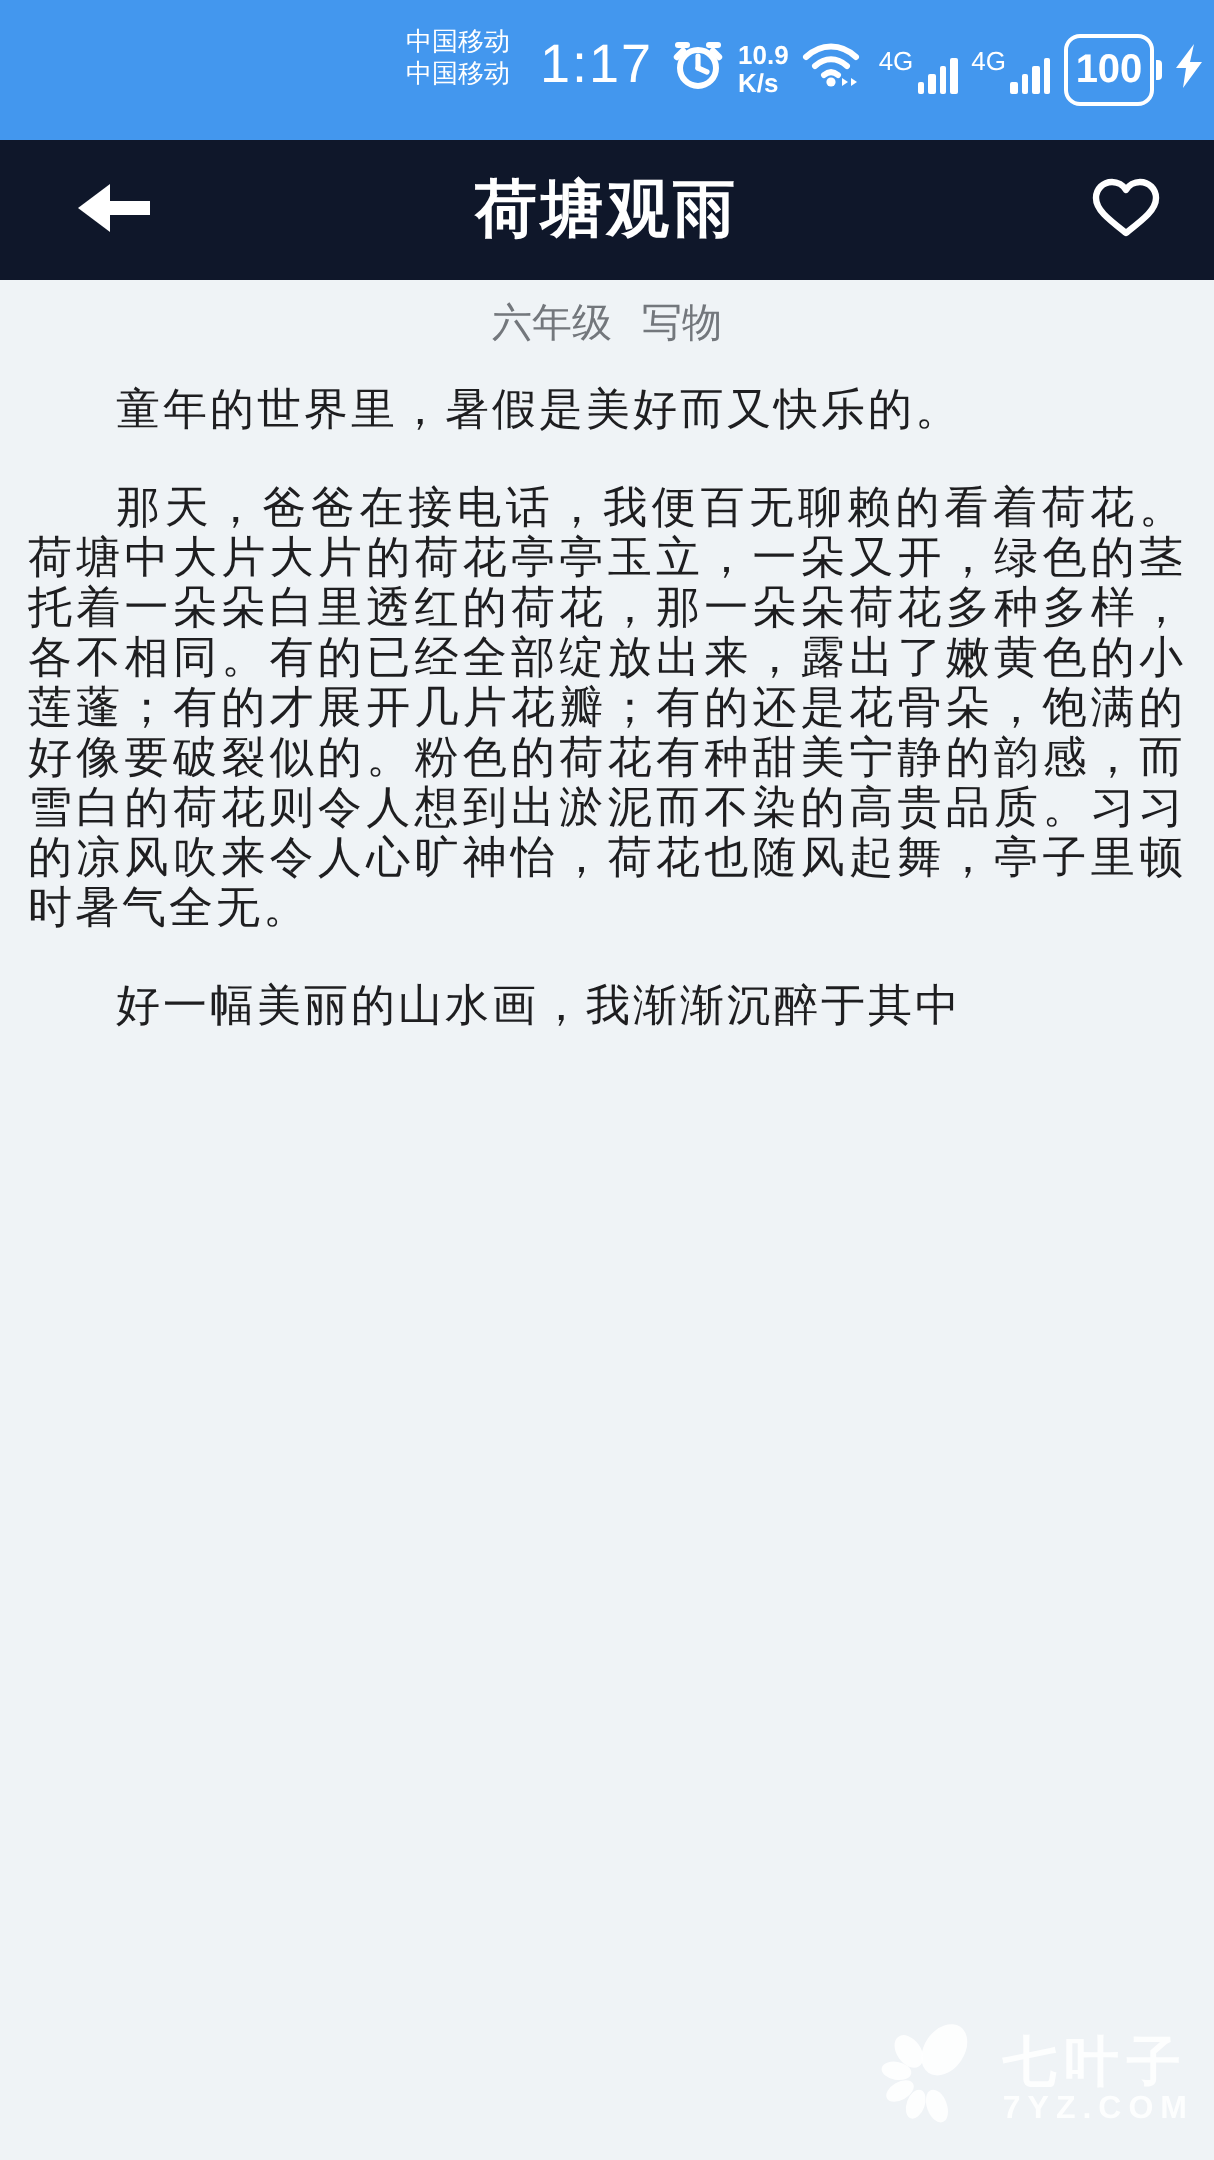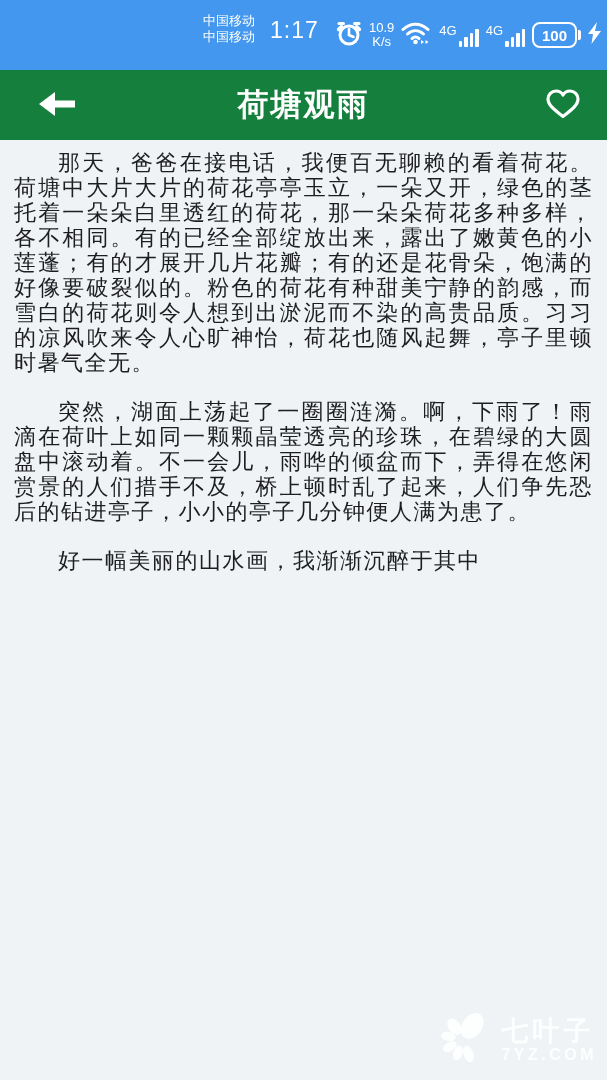--- a/index.html
+++ b/index.html
@@ -21,46 +21,46 @@
     background: #4397EE;
     color: #fff;
   }
   .carrier {
     position: absolute; left: 203px; top: 13px;
     font-size: 13px; line-height: 16px; text-align: left;
     font-weight: 500;
   }
   .clock {
     position: absolute; left: 270px; top: 17px;
-    font-size: 23px; font-weight: 400; letter-spacing: 1px;
+    font-size: 27px; font-weight: 400; letter-spacing: 1px;
   }
   .status-icons {
     position: absolute; right: 6px; top: 0; height: 70px;
     display: flex; align-items: center; gap: 7px;
   }
-  .net-speed { text-align: center; font-size: 13px; line-height: 14px; font-weight: 400; }
+  .net-speed { text-align: left; font-size: 13px; line-height: 14px; font-weight: 700; }
   .sim { display: flex; align-items: flex-start; }
   .sim-label { font-size: 13px; font-weight: 400; margin-right: 2px; line-height: 13px; }
   .bars { display: flex; align-items: flex-end; gap: 2px; height: 21px; margin-top: 2px; }
   .bars i { display: block; width: 3.5px; background: #fff; border-radius: 1px; }
   .bars i:nth-child(1){height:6px;} .bars i:nth-child(2){height:10px;}
   .bars i:nth-child(3){height:14px;} .bars i:nth-child(4){height:18px;}
   .battery {
-    width: 45px; height: 26px;
+    width: 45px; height: 36px;
     border: 2.5px solid #fff; border-radius: 8px;
     display: flex; align-items: center; justify-content: center;
-    font-size: 15px; font-weight: 700;
+    font-size: 20px; font-weight: 700;
   }
   .battery-nub { width: 3px; height: 10px; background: #fff; border-radius: 0 2px 2px 0; margin-left: 1px; }
 
   
   .app-bar {
     position: relative;
     height: 70px;
-    background: #15803d;
+    background: #0f172a;
     display: flex; align-items: center;
   }
   .back-btn {
     position: absolute; left: 28px; top: 0; height: 70px; width: 60px;
     display: flex; align-items: center; justify-content: center;
     cursor: pointer; background: none; border: none;
   }
   .app-title {
     width: 100%; text-align: center;
     color: #fff; font-size: 31px; font-weight: 700; letter-spacing: 2px;
@@ -194,24 +194,28 @@
     <div class="app-title">荷塘观雨</div>
     <button class="fav-btn">
       <span>
         <svg width="36" height="31" viewBox="0 0 36 31">
           <path d="M25 3 C22.2 3 19.4 4.5 18 7 C16.6 4.5 13.8 3 11 3 C6.5 3 3 6.5 3 11 C3 17 9.5 21.8 18 28.5 C26.5 21.8 33 17 33 11 C33 6.5 29.5 3 25 3 Z" fill="none" stroke="#fff" stroke-width="3.2" stroke-linejoin="round"></path>
         </svg>
       </span>
     </button>
   </div>
 
+  <div class="meta-row">
+    <span>六年级</span>
+    <span>写物</span>
+  </div>
 
   <div class="article">
+    <p>童年的世界里，暑假是美好而又快乐的。</p>
     <p>那天，爸爸在接电话，我便百无聊赖的看着荷花。荷塘中大片大片的荷花亭亭玉立，一朵又开，绿色的茎托着一朵朵白里透红的荷花，那一朵朵荷花多种多样，各不相同。有的已经全部绽放出来，露出了嫩黄色的小莲蓬；有的才展开几片花瓣；有的还是花骨朵，饱满的好像要破裂似的。粉色的荷花有种甜美宁静的韵感，而雪白的荷花则令人想到出淤泥而不染的高贵品质。习习的凉风吹来令人心旷神怡，荷花也随风起舞，亭子里顿时暑气全无。</p>
-    <p>突然，湖面上荡起了一圈圈涟漪。啊，下雨了！雨滴在荷叶上如同一颗颗晶莹透亮的珍珠，在碧绿的大圆盘中滚动着。不一会儿，雨哗的倾盆而下，弄得在悠闲赏景的人们措手不及，桥上顿时乱了起来，人们争先恐后的钻进亭子，小小的亭子几分钟便人满为患了。</p>
     <p>好一幅美丽的山水画，我渐渐沉醉于其中</p>
   </div>
 
   <div class="watermark">
     <span>
       <svg width="58" height="58" viewBox="0 0 58 58">
         <g fill="rgba(255,255,255,0.88)" transform="translate(29,29)">
           <ellipse transform="rotate(35) translate(0,-16)" rx="10" ry="14"></ellipse>
           <ellipse transform="rotate(-35) translate(0,-15)" rx="6" ry="9"></ellipse>
           <ellipse transform="rotate(-80) translate(0,-15)" rx="4.5" ry="7.5"></ellipse>

